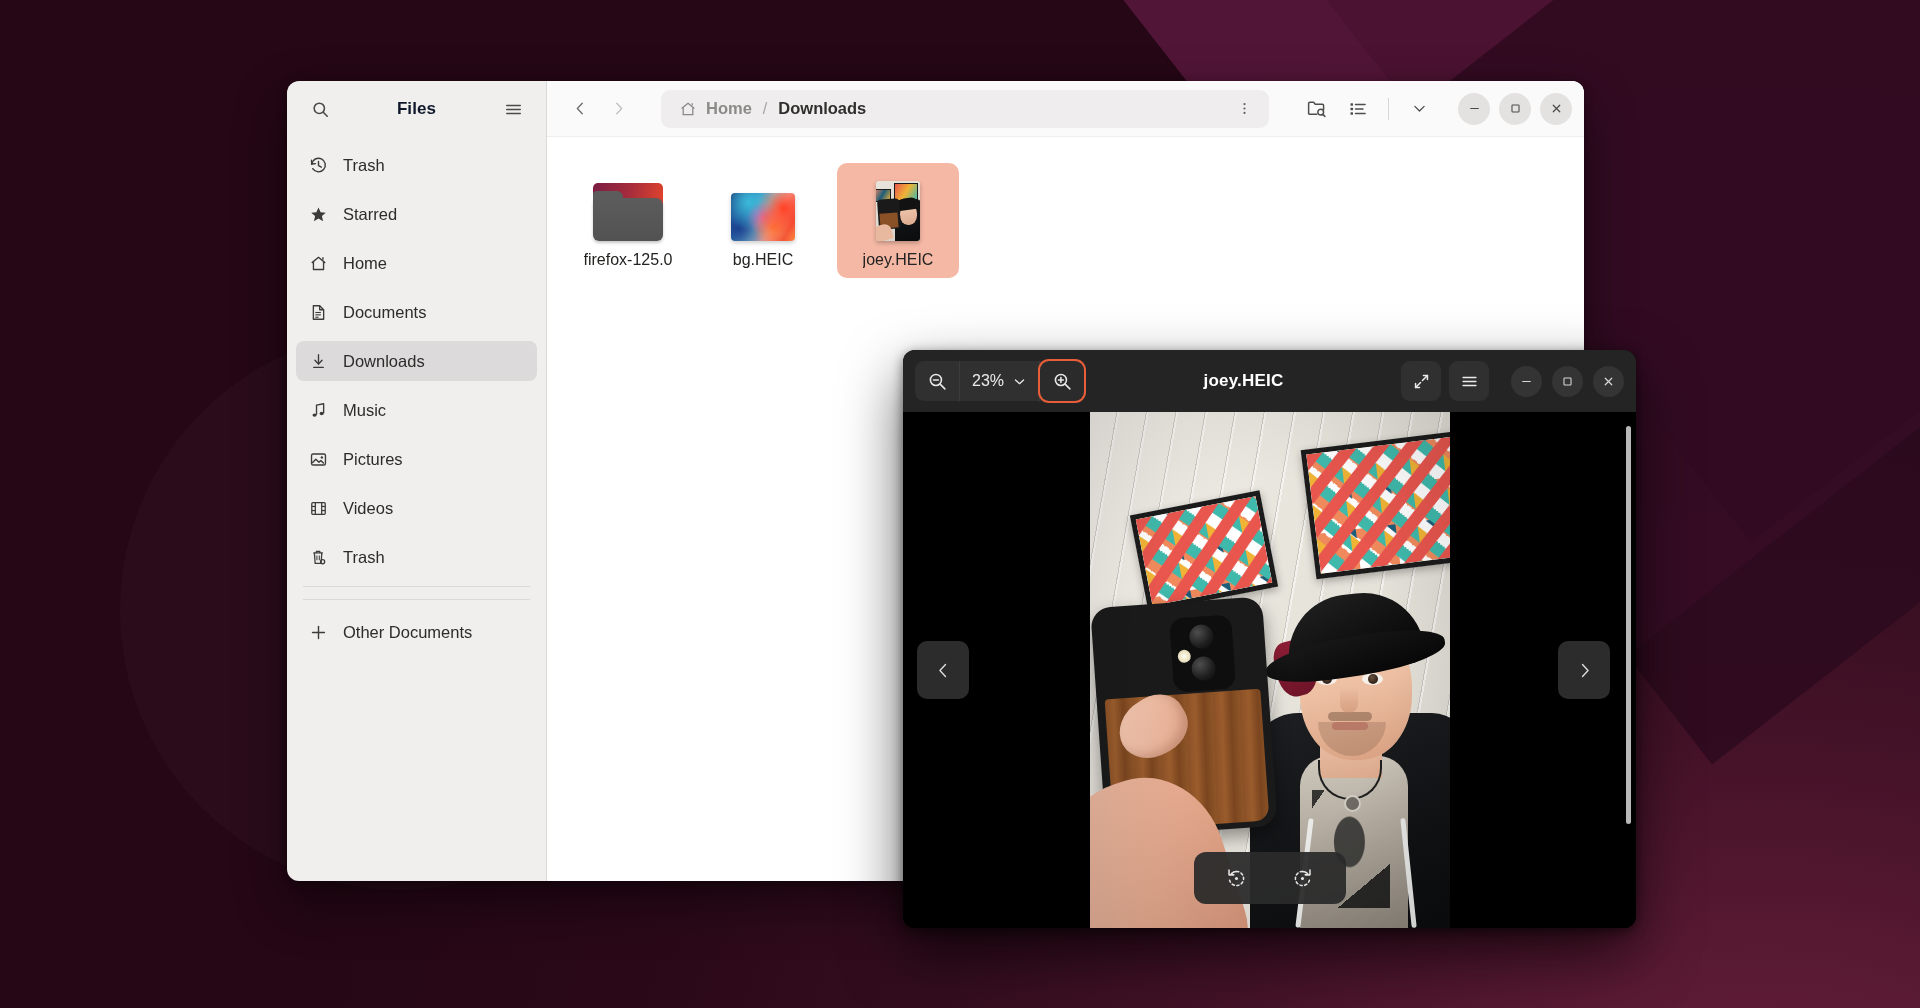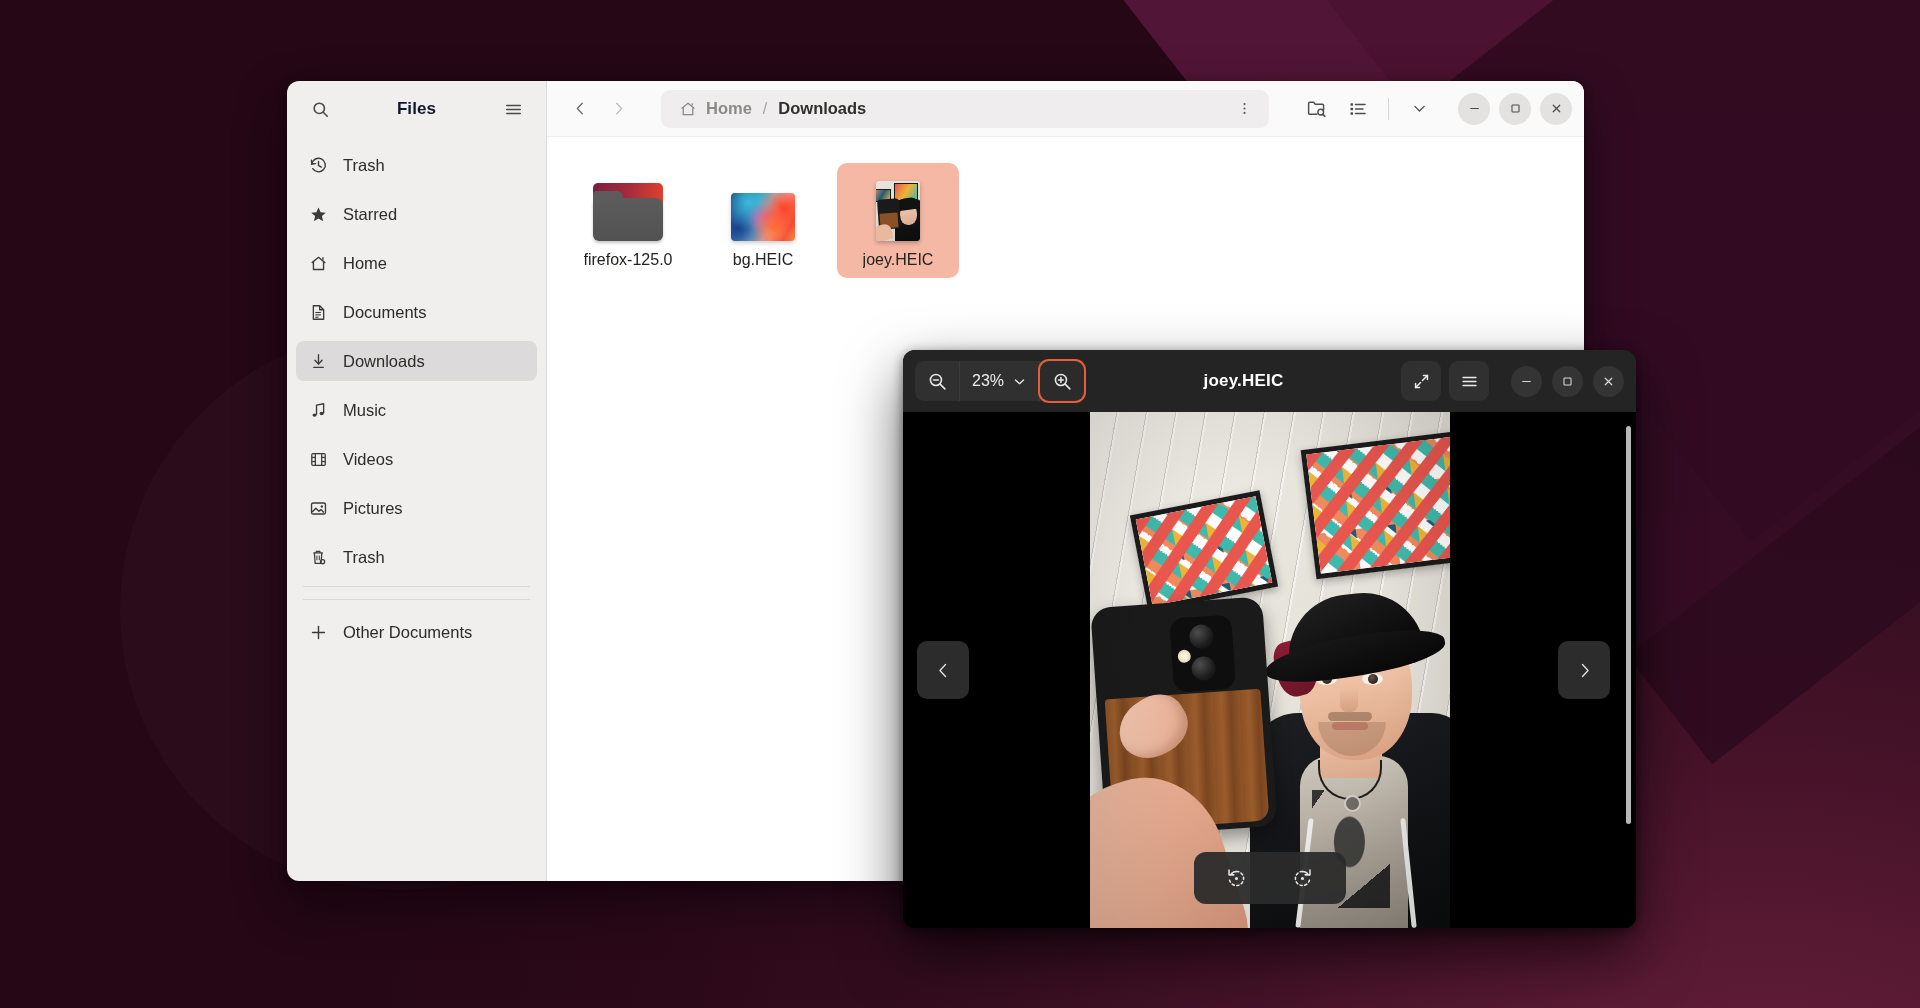--- a/index.html
+++ b/index.html
@@ -641,42 +641,42 @@
                 <path d="M9.5 17.5V5.2l9-1.7v12"></path>
                 <ellipse cx="7" cy="17.8" rx="2.6" ry="2.1" fill="currentColor" stroke="none"></ellipse>
                 <ellipse cx="16" cy="15.8" rx="2.6" ry="2.1" fill="currentColor" stroke="none"></ellipse>
               </svg>
           </span>
           <span class="sb-label">Music</span>
         </div>
 
         <div class="sb-item">
           <span class="sb-ico">
+            <svg width="19" height="19" viewBox="0 0 24 24" fill="none" stroke="currentColor" stroke-width="1.7" stroke-linejoin="round">
+                <rect x="3.2" y="5" width="17.6" height="14" rx="2"></rect>
+                <circle cx="16.2" cy="9.4" r="1.5" fill="currentColor" stroke="none"></circle>
+                <path d="M4 16.4 8.6 11.6l4 4 2.4-2.2 3.8 3.6"></path>
+              </svg>
+          </span>
+          <span class="sb-label">Pictures</span>
+        </div>
+
+        <div class="sb-item">
+          <span class="sb-ico">
             <svg width="19" height="19" viewBox="0 0 24 24" fill="none" stroke="currentColor" stroke-width="1.6">
                 <rect x="3.5" y="4.5" width="17" height="15" rx="1.4"></rect>
                 <line x1="8" y1="4.5" x2="8" y2="19.5"></line>
                 <line x1="16" y1="4.5" x2="16" y2="19.5"></line>
                 <line x1="3.5" y1="9.4" x2="8" y2="9.4"></line>
                 <line x1="3.5" y1="14.6" x2="8" y2="14.6"></line>
                 <line x1="16" y1="9.4" x2="20.5" y2="9.4"></line>
                 <line x1="16" y1="14.6" x2="20.5" y2="14.6"></line>
               </svg>
           </span>
           <span class="sb-label">Videos</span>
-        </div>
-
-        <div class="sb-item">
-          <span class="sb-ico">
-            <svg width="19" height="19" viewBox="0 0 24 24" fill="none" stroke="currentColor" stroke-width="1.7" stroke-linejoin="round">
-                <rect x="3.2" y="5" width="17.6" height="14" rx="2"></rect>
-                <circle cx="16.2" cy="9.4" r="1.5" fill="currentColor" stroke="none"></circle>
-                <path d="M4 16.4 8.6 11.6l4 4 2.4-2.2 3.8 3.6"></path>
-              </svg>
-          </span>
-          <span class="sb-label">Pictures</span>
         </div>
 
         <div class="sb-item">
           <span class="sb-ico">
             <svg width="19" height="19" viewBox="0 0 24 24" fill="none" stroke="currentColor" stroke-width="1.6" stroke-linejoin="round">
                 <path d="M5.5 6.2h12"></path>
                 <path d="M6.8 6.2 7.8 19.5h7.4l1-13.3"></path>
                 <path d="M9.3 6.2V4.3h4.4v1.9"></path>
                 <line x1="10" y1="9.4" x2="10" y2="15.5" stroke-width="1.3"></line>
                 <line x1="13" y1="9.4" x2="13" y2="15.5" stroke-width="1.3"></line>

